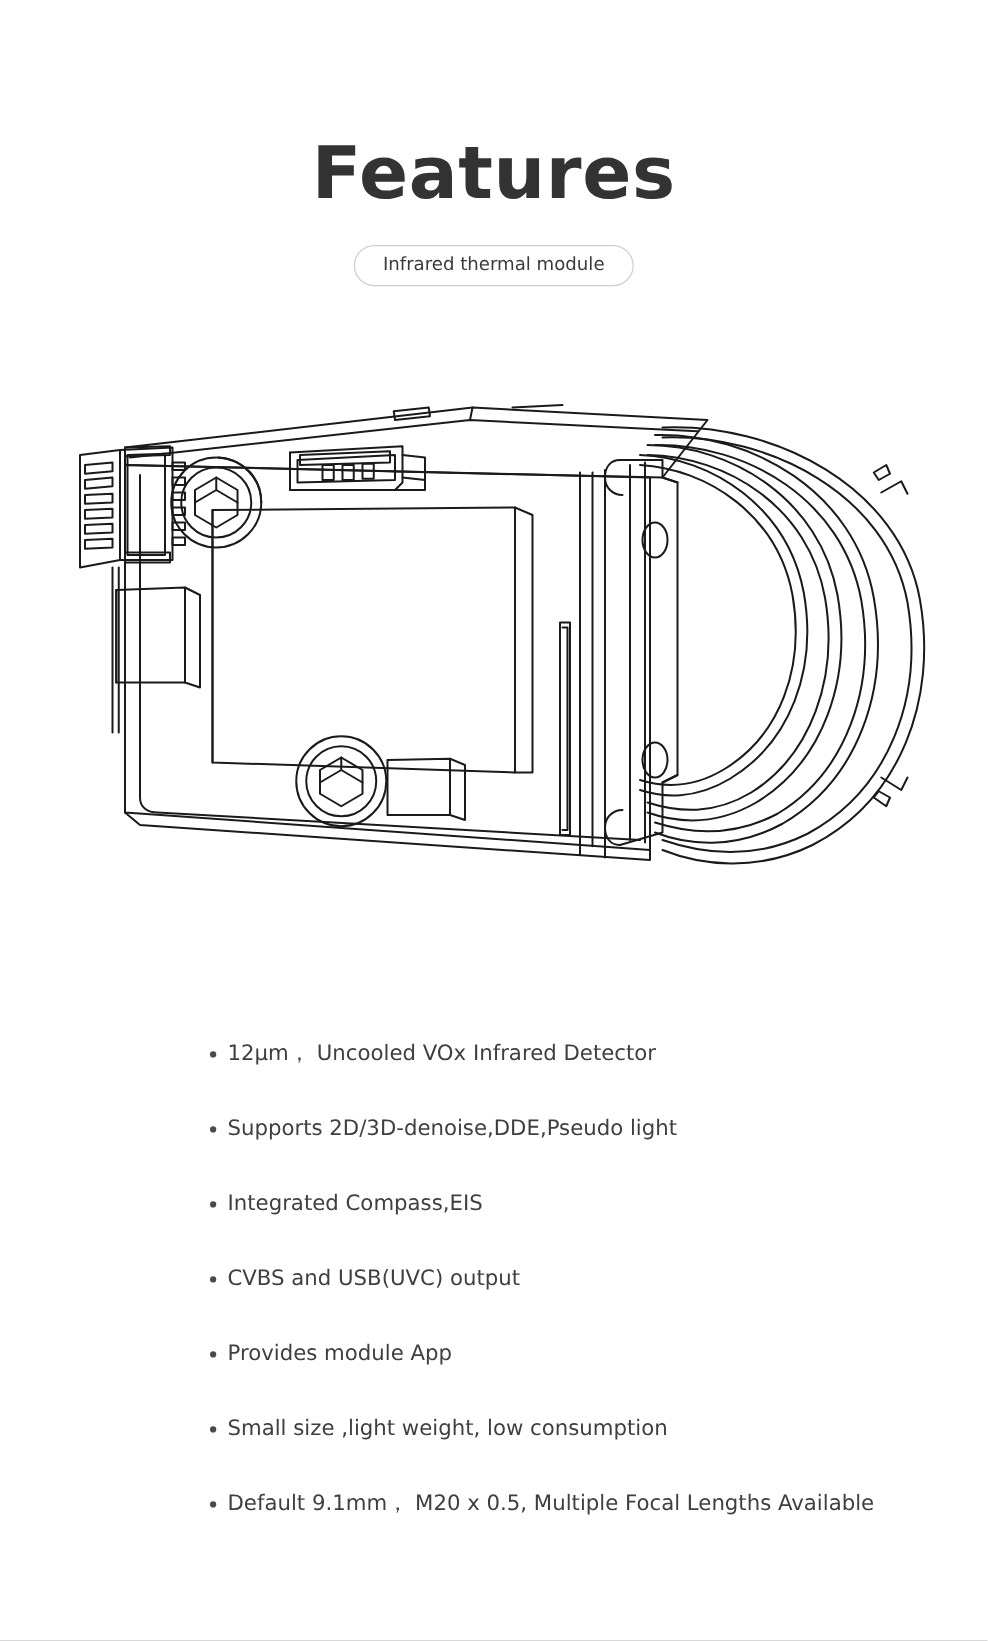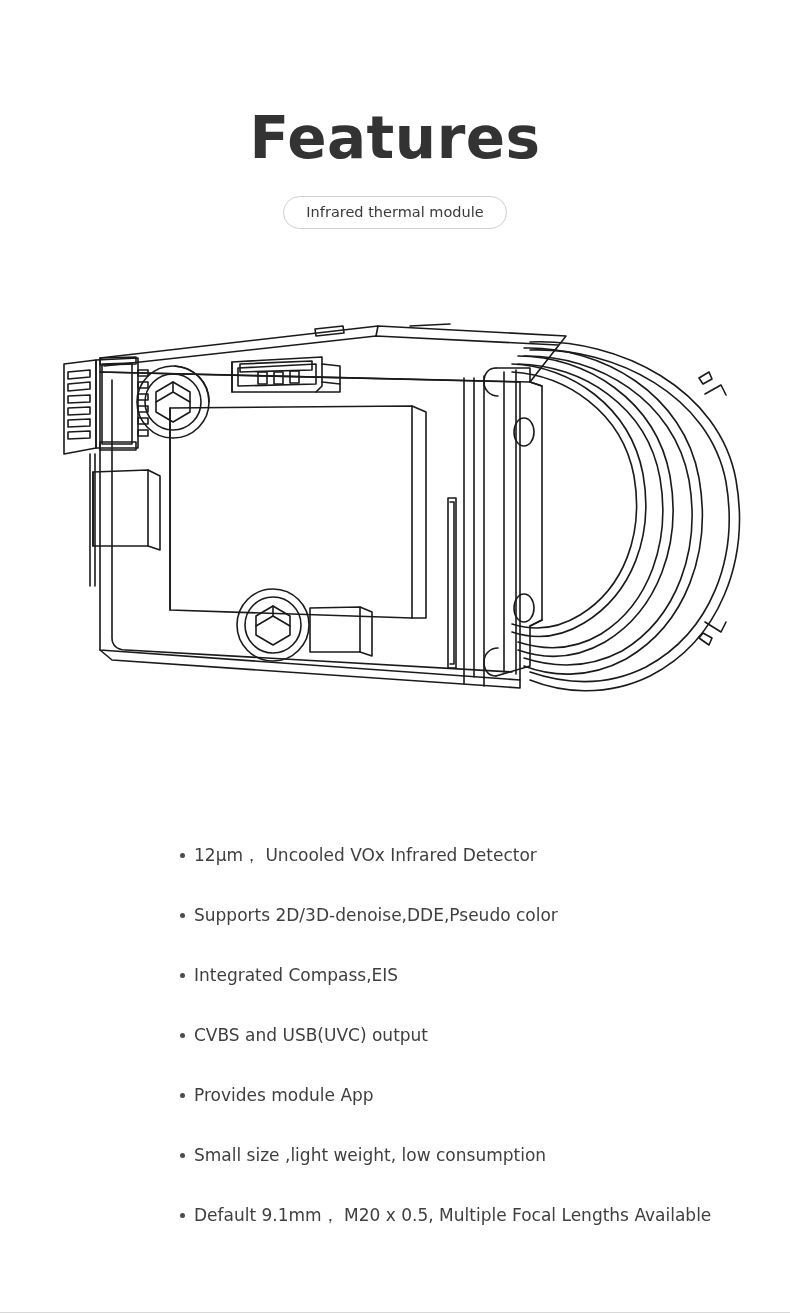--- a/index.html
+++ b/index.html
@@ -74,21 +74,21 @@
     width: 700px;
     height: 410px;
   }
 
   
   .feature-list {
     position: absolute;
     left: 168px;
     top: 828px;
     width: 600px;
-    margin: 12px;
+    margin: 0;
     padding: 0;
     list-style: none;
   }
   .feature-item {
     position: relative;
     height: 60px;
     line-height: 30px;
     padding-left: 14px;
     font-size: 17px;
     color: #3f3f3f;
@@ -285,21 +285,21 @@
     </svg>
   </div>
 
   <ul class="feature-list">
     <li class="feature-item">
       <span class="feature-bullet"></span>
       <span class="feature-text">12μm， Uncooled VOx Infrared Detector</span>
     </li>
     <li class="feature-item">
       <span class="feature-bullet"></span>
-      <span class="feature-text">Supports 2D/3D-denoise,DDE,Pseudo color</span>
+      <span class="feature-text">Supports 2D/3D-denoise,DDE,Pseudo light</span>
     </li>
     <li class="feature-item">
       <span class="feature-bullet"></span>
       <span class="feature-text">Integrated Compass,EIS</span>
     </li>
     <li class="feature-item">
       <span class="feature-bullet"></span>
       <span class="feature-text">CVBS and USB(UVC) output</span>
     </li>
     <li class="feature-item">

